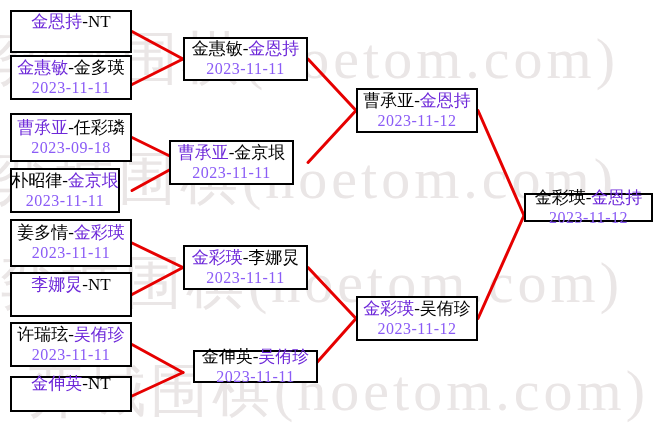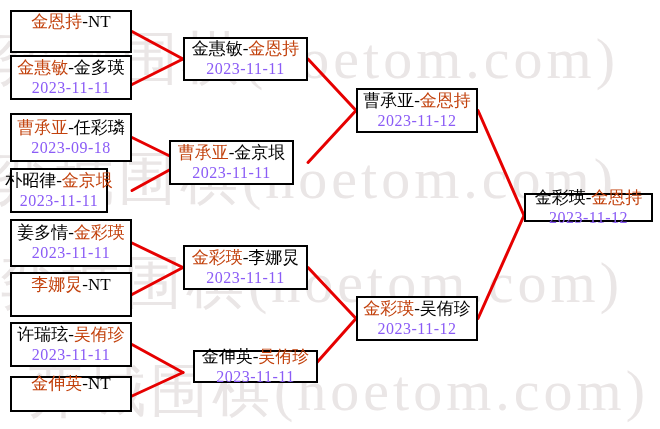--- a/index.html
+++ b/index.html
@@ -36,21 +36,21 @@
     justify-content:center;
     align-items:center;
     text-align:center;
   }
   .names{
     font-size:17px;
     line-height:20px;
     color:#000000;
     white-space:nowrap;
   }
-  .names .win{color:#c2410c;}
+  .names .win{color:#6d28d9;}
   .date{
     font-size:16px;
     line-height:20px;
     min-height:20px;
     color:#8b5cf6;
     letter-spacing:0.5px;
     white-space:nowrap;
   }
 </style>
 </head>
@@ -90,21 +90,21 @@
   <div class="box" style="left:10px;top:55px;width:122px;height:45px">
     <div class="names"><span class="win">金惠敏</span><span>-</span><span>金多瑛</span></div>
     <div class="date">2023-11-11</div>
   </div>
 
   <div class="box" style="left:10px;top:113px;width:122px;height:49px">
     <div class="names"><span class="win">曹承亚</span><span>-</span><span>任彩璘</span></div>
     <div class="date">2023-09-18</div>
   </div>
 
-  <div class="box" style="left:10px;top:168px;width:98px;height:45px">
+  <div class="box" style="left:10px;top:168px;width:110px;height:45px">
     <div class="names"><span>朴昭律</span><span>-</span><span class="win">金京垠</span></div>
     <div class="date">2023-11-11</div>
   </div>
 
   <div class="box" style="left:10px;top:219px;width:122px;height:48px">
     <div class="names"><span>姜多情</span><span>-</span><span class="win">金彩瑛</span></div>
     <div class="date">2023-11-11</div>
   </div>
 
   <div class="box" style="left:10px;top:272px;width:122px;height:45px">

